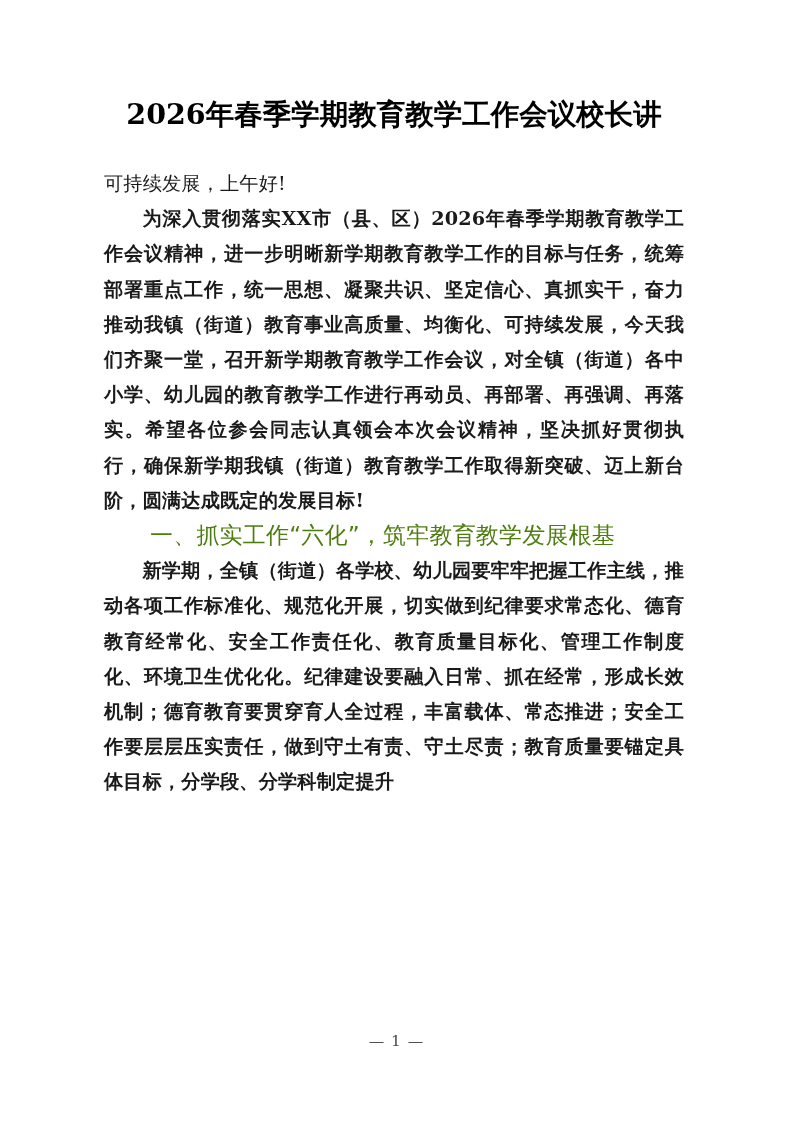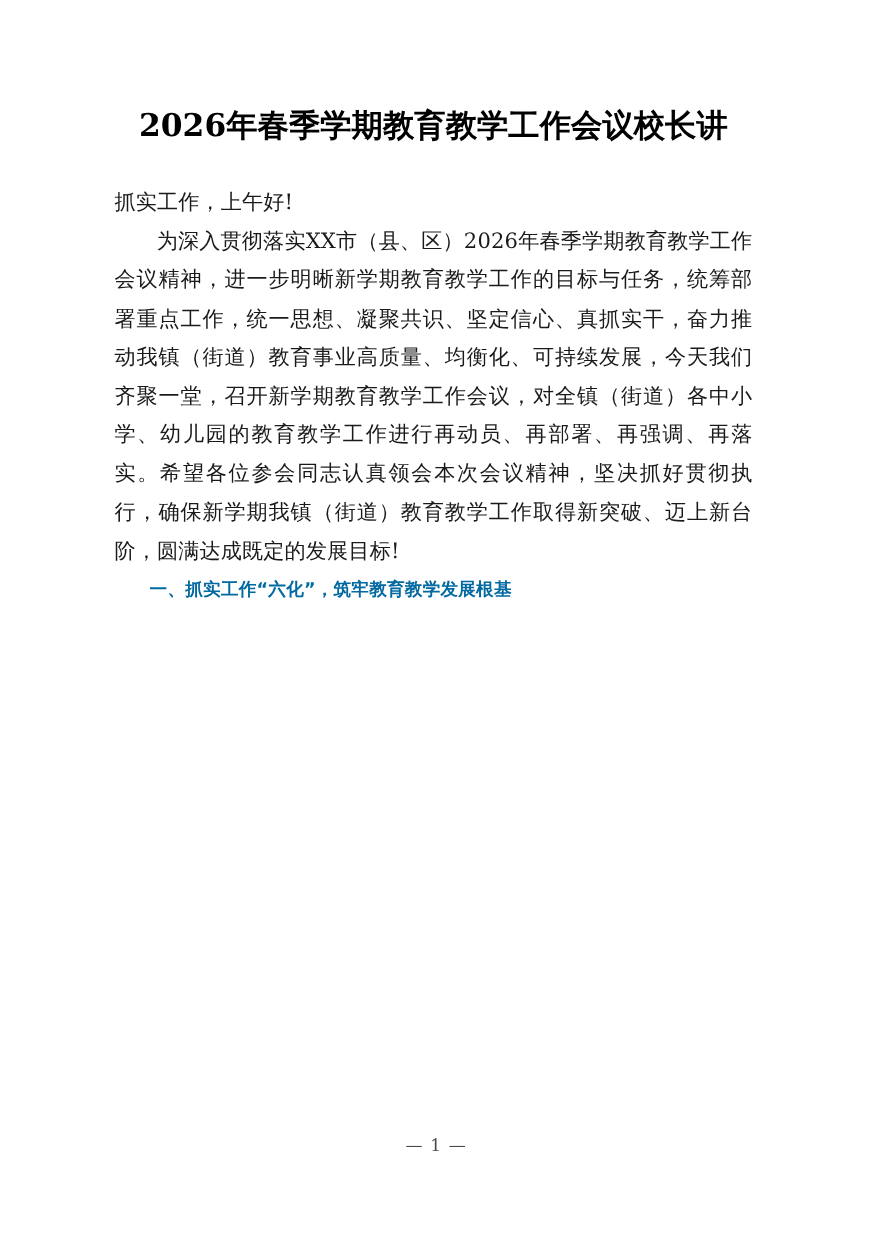--- a/index.html
+++ b/index.html
@@ -60,33 +60,34 @@
     line-height: 35.2px;
     color: #1a1a1a;
     text-align: justify;
     text-justify: inter-ideograph;
     word-break: break-all;
     letter-spacing: 0.15px;
   }
 
   p.indent2 {
     text-indent: 2em;
+    font-weight: bold;
   }
 
   p.noindent {
     text-indent: 0;
   }
 
   h2.section-heading {
     margin: 0;
     font-family: "DejaVu Sans", "Liberation Sans", sans-serif;
-    font-weight: 700;
-    font-size: 16px;
+    font-weight: 400;
+    font-size: 23px;
     line-height: 35.2px;
-    color: #0369a1;
+    color: #4d7c0f;
     text-indent: 2em;
     text-align: left;
     word-break: break-all;
     letter-spacing: 0.2px;
   }
 
   .footer {
     position: absolute;
     left: 0;
     top: 1032px;
@@ -104,26 +105,27 @@
 <div class="page">
 
   <div class="content">
 
     <h1 class="doc-title">
       <span class="title-line">2026年春季学期教育教学工作会议校长讲</span>
     </h1>
 
     <div class="body-block">
 
-      <p class="para noindent">抓实工作，上午好!</p>
+      <p class="para noindent">可持续发展，上午好!</p>
 
       <p class="para indent2">为深入贯彻落实XX市（县、区）2026年春季学期教育教学工作会议精神，进一步明晰新学期教育教学工作的目标与任务，统筹部署重点工作，统一思想、凝聚共识、坚定信心、真抓实干，奋力推动我镇（街道）教育事业高质量、均衡化、可持续发展，今天我们齐聚一堂，召开新学期教育教学工作会议，对全镇（街道）各中小学、幼儿园的教育教学工作进行再动员、再部署、再强调、再落实。希望各位参会同志认真领会本次会议精神，坚决抓好贯彻执行，确保新学期我镇（街道）教育教学工作取得新突破、迈上新台阶，圆满达成既定的发展目标!</p>
 
 
       <h2 class="section-heading">一、抓实工作“六化”，筑牢教育教学发展根基</h2>
 
+      <p class="para indent2">新学期，全镇（街道）各学校、幼儿园要牢牢把握工作主线，推动各项工作标准化、规范化开展，切实做到纪律要求常态化、德育教育经常化、安全工作责任化、教育质量目标化、管理工作制度化、环境卫生优化化。纪律建设要融入日常、抓在经常，形成长效机制；德育教育要贯穿育人全过程，丰富载体、常态推进；安全工作要层层压实责任，做到守土有责、守土尽责；教育质量要锚定具体目标，分学段、分学科制定提升</p>
 
     </div>
   </div>
 
   <div class="footer">— 1 —</div>
 
 </div>
 
 </body></html>

